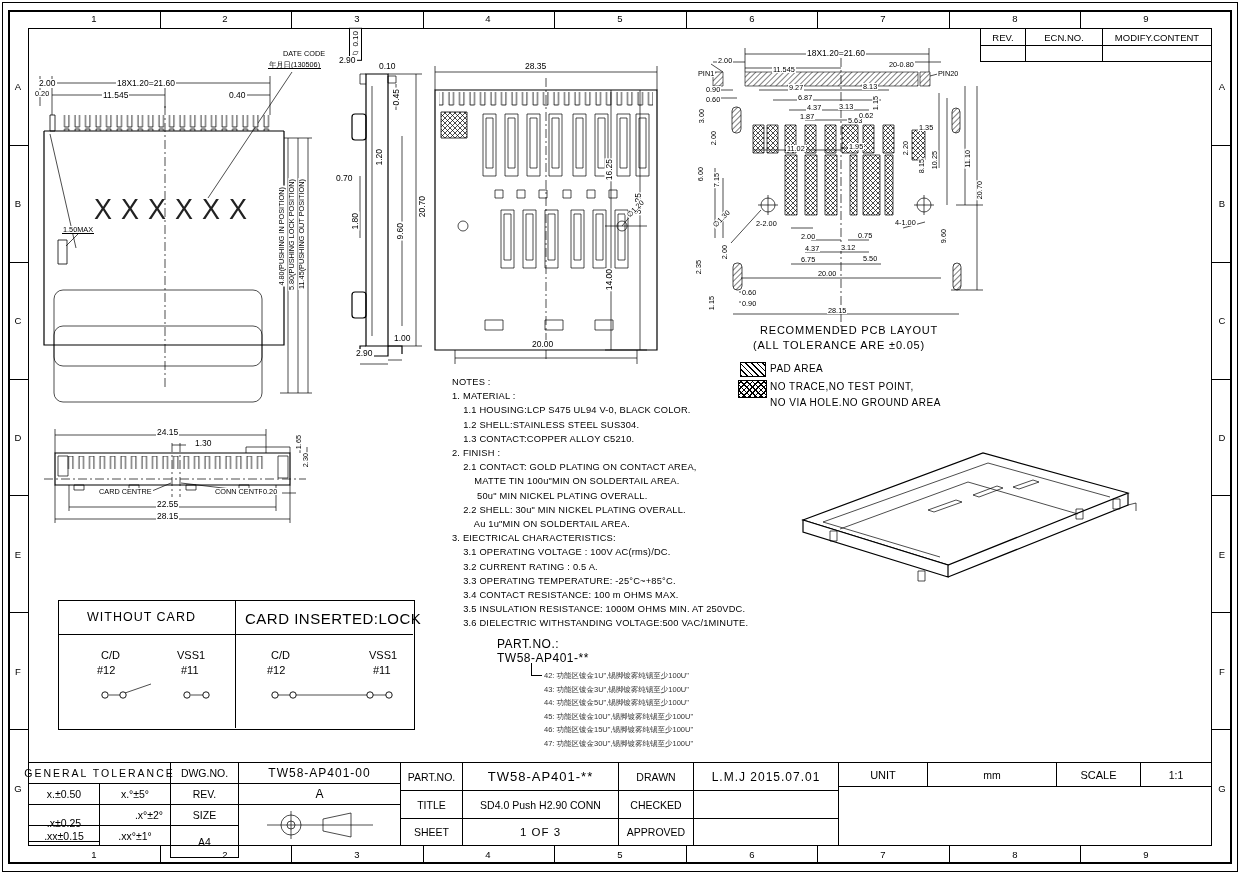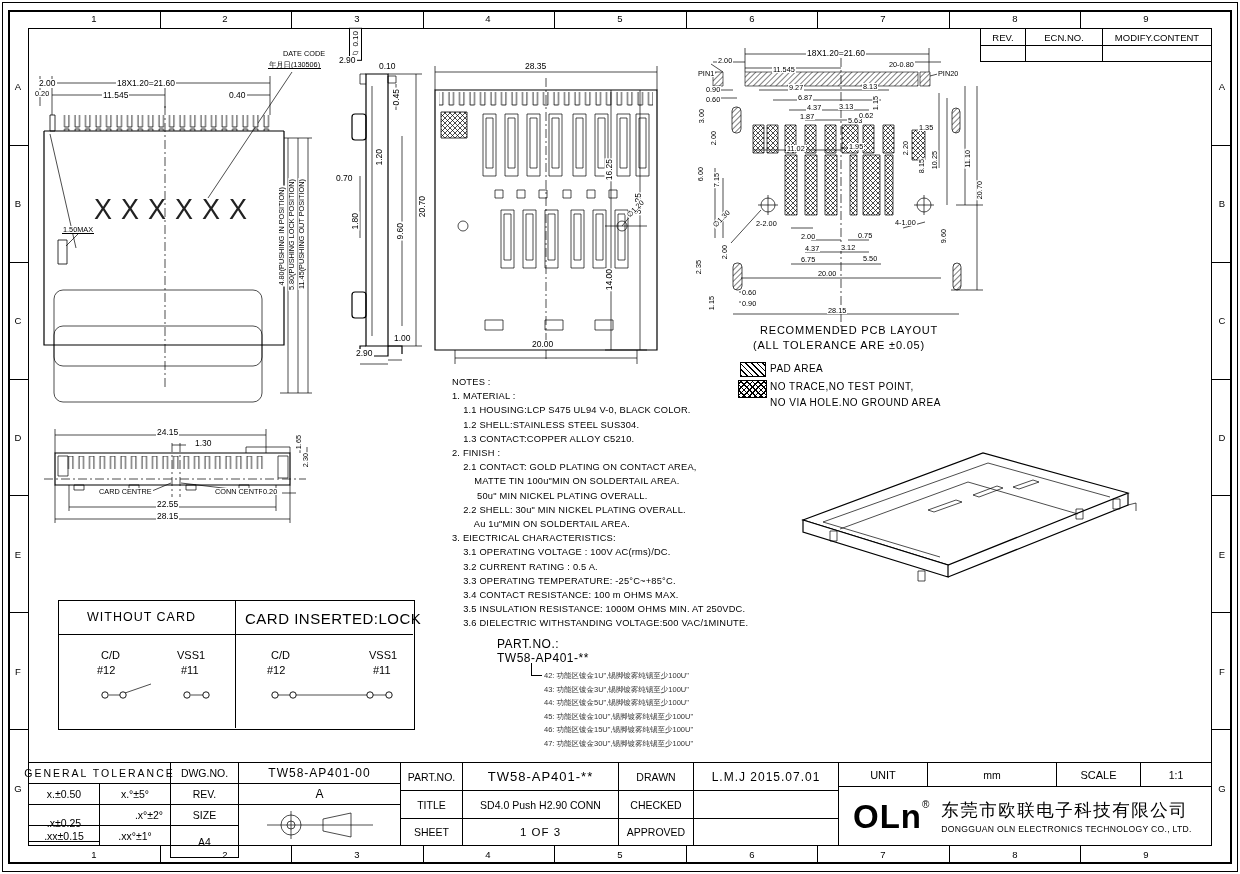--- a/index.html
+++ b/index.html
@@ -537,22 +537,14 @@
   <div class="cell" style="left:618px;top:762px;width:76px;height:29px;">DRAWN</div>
   <div class="cell" style="left:618px;top:790px;width:76px;height:29px;">CHECKED</div>
   <div class="cell" style="left:618px;top:818px;width:76px;height:28px;">APPROVED</div>
   <div class="cell" style="left:693px;top:762px;width:146px;height:29px;font-size:12px;letter-spacing:1px;">L.M.J 2015.07.01</div>
   <div class="cell" style="left:693px;top:790px;width:146px;height:29px;"></div>
   <div class="cell" style="left:693px;top:818px;width:146px;height:28px;"></div>
   <div class="cell" style="left:838px;top:762px;width:90px;height:25px;font-size:11px;">UNIT</div>
   <div class="cell" style="left:927px;top:762px;width:130px;height:25px;">mm</div>
   <div class="cell" style="left:1056px;top:762px;width:85px;height:25px;font-size:11px;">SCALE</div>
   <div class="cell" style="left:1140px;top:762px;width:72px;height:25px;">1:1</div>
-  <div class="cell" style="left:838px;top:786px;width:374px;height:60px;justify-content:flex-start;padding-left:14px;">
-    <span style="font-weight:900;font-size:33px;letter-spacing:1px;line-height:1;">OLn</span>
-    <span style="font-size:10px;vertical-align:top;position:relative;top:-12px;">®</span>
-    <span style="display:inline-block;margin-left:12px;">
-      <span style="display:block;font-size:17.5px;letter-spacing:1.5px;">东莞市欧联电子科技有限公司</span>
-      <span style="display:block;font-size:8.6px;letter-spacing:0.3px;margin-top:2px;">DONGGUAN OLN ELECTRONICS TECHNOLOGY CO., LTD.</span>
-    </span>
-  </div>
 
 </div>
 
 </body></html>

